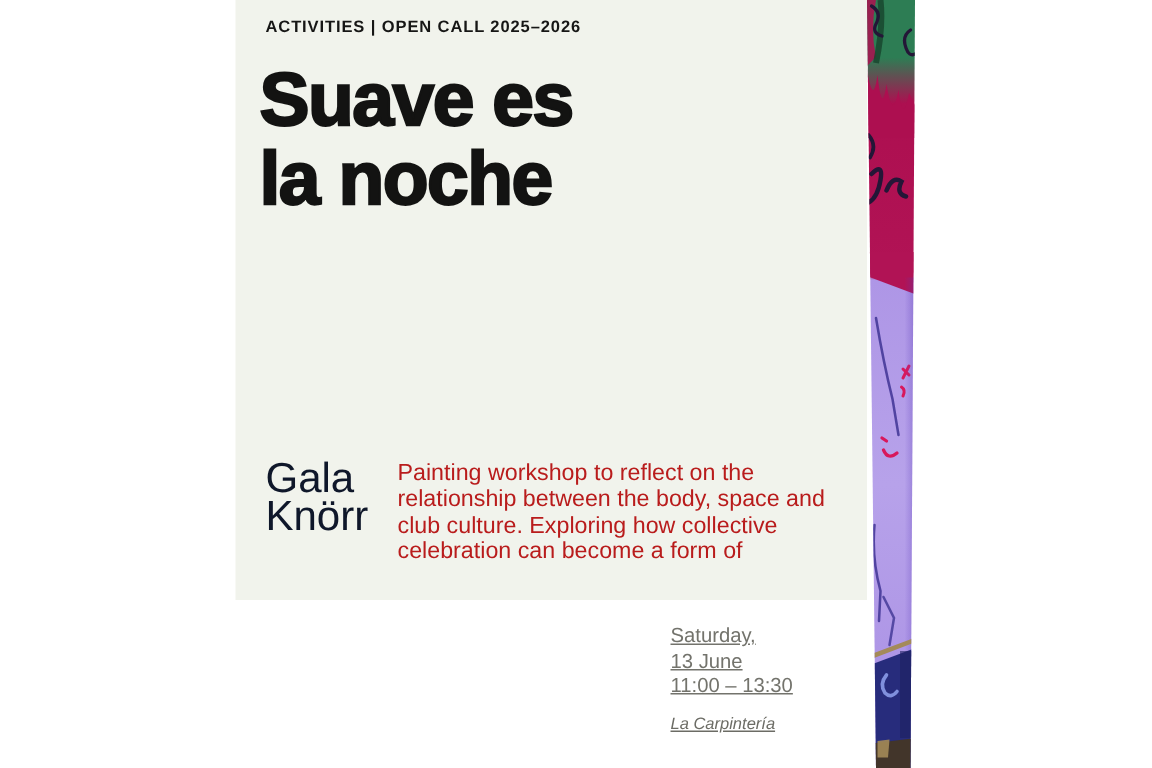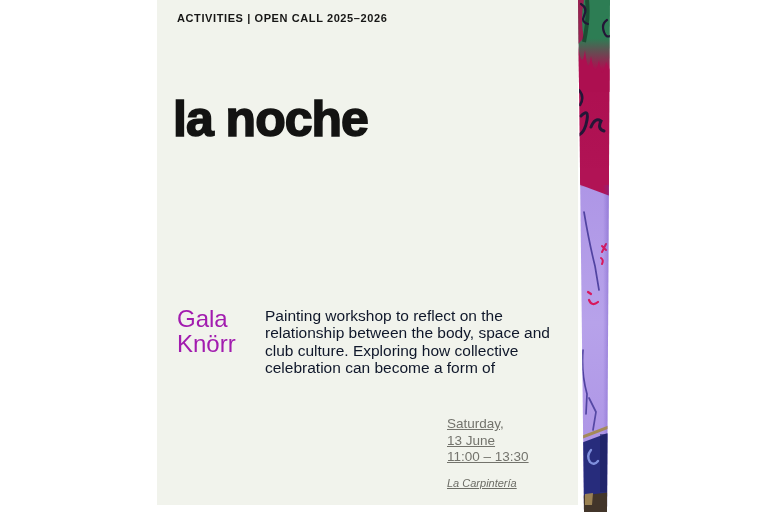--- a/index.html
+++ b/index.html
@@ -6,47 +6,47 @@
   body {
     width: 768px; height: 512px;
     background: #ffffff;
     overflow: hidden;
     font-family: "Liberation Sans", sans-serif;
     position: relative;
   }
   .canvas { position: absolute; left: 0; top: 0; width: 768px; height: 512px; background: #ffffff; }
 
   .panel {
-    position: absolute; left: 157px; top: 0; width: 421px; height: 505px;
+    position: absolute; left: 157px; top: 0; width: 421px; height: 400px;
     background: #f1f3ec;
   }
 
   .kicker {
     position: absolute; left: 20px; top: 12px;
     font-size: 11px; font-weight: 700; color: #161615;
     letter-spacing: 0.6px; white-space: nowrap;
   }
 
   .title {
     position: absolute; left: 16px; top: 40px; margin: 0;
     font-size: 50px; line-height: 53px; font-weight: 900;
     color: #131312; letter-spacing: -1px;
     -webkit-text-stroke: 1.6px #131312;
     white-space: nowrap;
   }
 
   .artist {
     position: absolute; left: 20px; top: 306px;
-    font-size: 24px; line-height: 25px; font-weight: 400;
-    color: #a21caf; white-space: nowrap;
+    font-size: 28px; line-height: 25px; font-weight: 400;
+    color: #0f172a; white-space: nowrap;
   }
 
   .desc {
     position: absolute; left: 108px; top: 307px;
-    font-size: 15.5px; line-height: 17.4px; color: #0f172a;
+    font-size: 15.5px; line-height: 17.4px; color: #b91c1c;
   }
   .desc div { white-space: nowrap; }
 
   .schedule {
     position: absolute; left: 290px; top: 416px;
     font-size: 13.5px; line-height: 16.6px; color: #73736c;
   }
   .schedule div { white-space: nowrap; text-decoration: underline; }
   .venue {
     margin-top: 9px;
@@ -61,21 +61,21 @@
 </head>
 <body>
 
 <div class="canvas">
 
   <div class="panel">
 
     <div class="kicker">ACTIVITIES | OPEN CALL 2025–2026</div>
 
     <h1 class="title">
-      <br>
+      <span>Suave es</span><br>
       <span>la noche</span>
     </h1>
 
     <div class="artist">
       <span>Gala</span><br>
       <span>Knörr</span>
     </div>
 
     <div class="desc">
       <div>Painting workshop to reflect on the</div>

